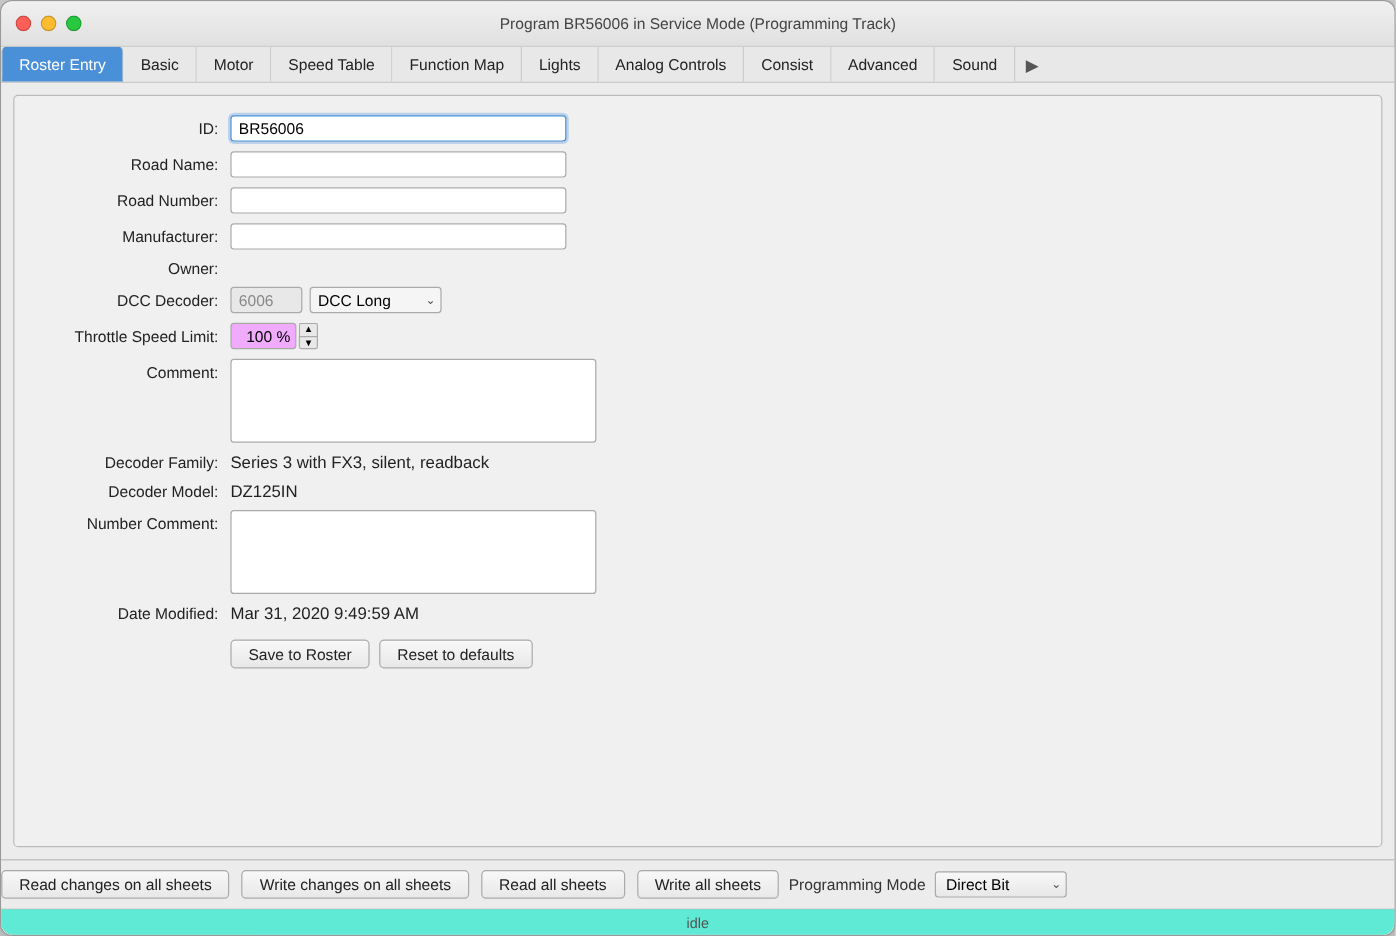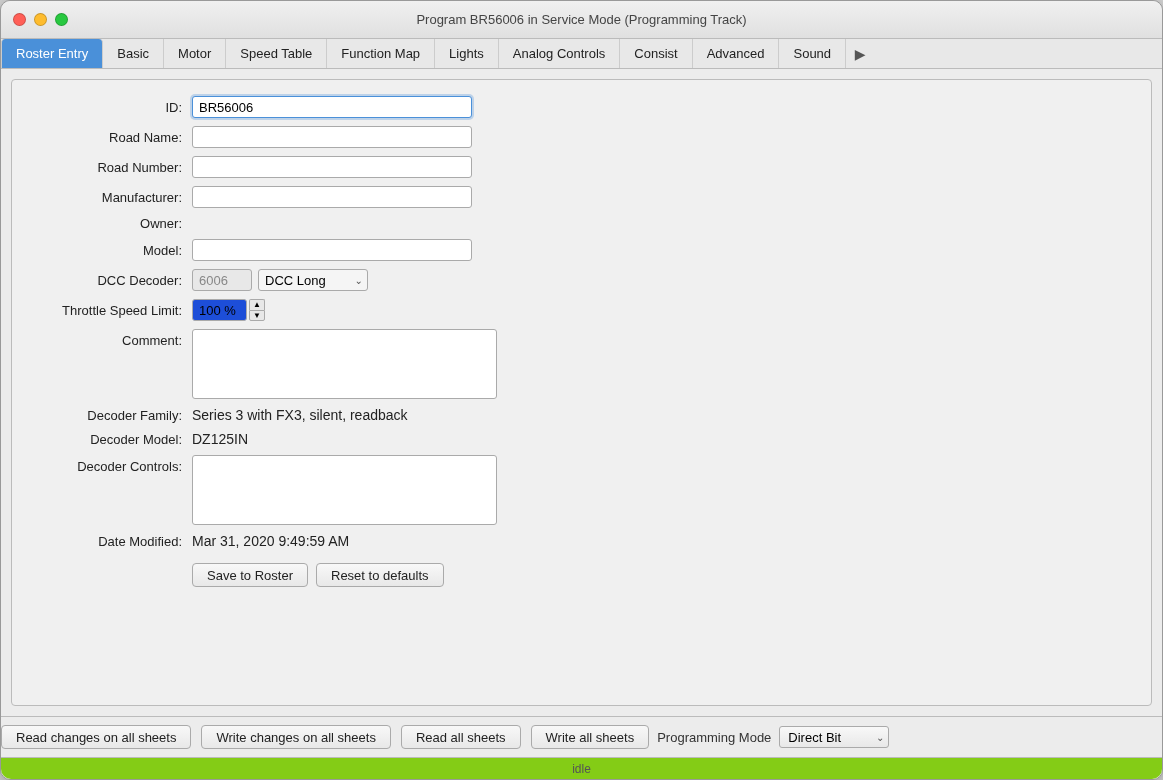--- a/index.html
+++ b/index.html
@@ -172,23 +172,24 @@
     .throttle-row {
       display: flex;
       align-items: center;
       gap: 2px;
     }
     .throttle-input {
       width: 55px;
       height: 22px;
       border: 1px solid #aaa;
       border-radius: 3px;
-      background: #1d4ed8;
+      background: #f0abfc;
       padding: 0 4px 0 6px;
       font-size: 13px;
+      text-align: right;
     }
     .spinner-wrap {
       display: flex;
       flex-direction: column;
       height: 22px;
     }
     .spinner-btn {
       width: 16px;
       height: 11px;
       background: #e8e8e8;
@@ -272,21 +273,21 @@
     }
     .prog-select-arrow {
       position: absolute;
       right: 5px;
       pointer-events: none;
       font-size: 10px;
       color: #555;
     }
     .status-bar {
       height: 22px;
-      background: #84cc16;
+      background: #5eead4;
       border-top: 1px solid #bbb;
       display: flex;
       align-items: center;
       justify-content: center;
       border-radius: 0 0 10px 10px;
     }
     .status-text {
       font-size: 12px;
       color: #555;
     }
@@ -366,24 +367,20 @@
 
       <div class="form-row">
         <span class="form-label">Manufacturer:</span>
         <input class="form-input" type="text" style="">
       </div>
 
       <div class="form-row">
         <span class="form-label">Owner:</span>
       </div>
 
-      <div class="form-row">
-        <span class="form-label">Model:</span>
-        <input class="form-input" type="text" style="">
-      </div>
 
       <div class="form-row">
         <span class="form-label">DCC Decoder:</span>
         <div class="dcc-row">
           <input class="dcc-address-input" type="text" value="6006" style="">
           <div class="select-wrap">
             <select class="form-select">
               <option>DCC Long</option>
               <option>DCC Short</option>
             </select>
@@ -412,21 +409,21 @@
         <span class="form-label">Decoder Family:</span>
         <span class="static-text">Series 3 with FX3, silent, readback</span>
       </div>
 
       <div class="form-row">
         <span class="form-label">Decoder Model:</span>
         <span class="static-text">DZ125IN</span>
       </div>
 
       <div class="form-row align-top">
-        <span class="form-label">Decoder Controls:</span>
+        <span class="form-label">Number Comment:</span>
         <textarea class="form-textarea" style=""></textarea>
       </div>
 
       <div class="form-row">
         <span class="form-label">Date Modified:</span>
         <span class="static-text">Mar 31, 2020 9:49:59 AM</span>
       </div>
 
       <div class="form-row">
         <span class="form-label"></span>

